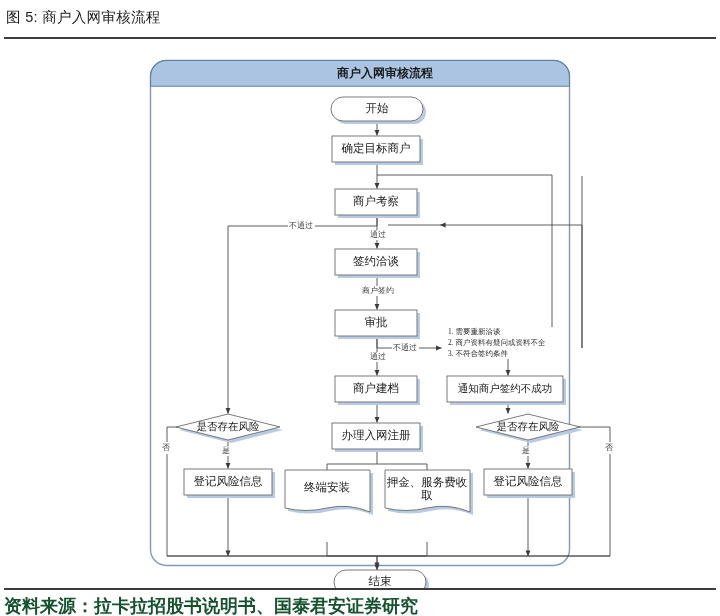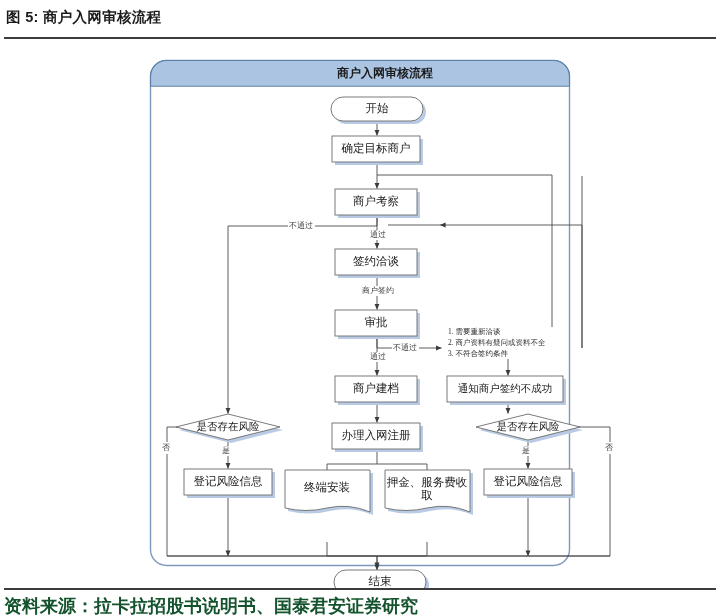--- a/index.html
+++ b/index.html
@@ -18,21 +18,21 @@
   .page {
     position: relative;
     width: 720px;
     height: 616px;
   }
   .fig-title {
     position: absolute;
     left: 6px;
     top: 8px;
     font-size: 14.5px;
-    font-weight: bold;
+    font-weight: normal;
     letter-spacing: 0.3px;
     white-space: nowrap;
     color: #1b1b1b;
   }
   .title-rule {
     position: absolute;
     left: 4px;
     top: 37px;
     width: 712px;
     height: 2px;

